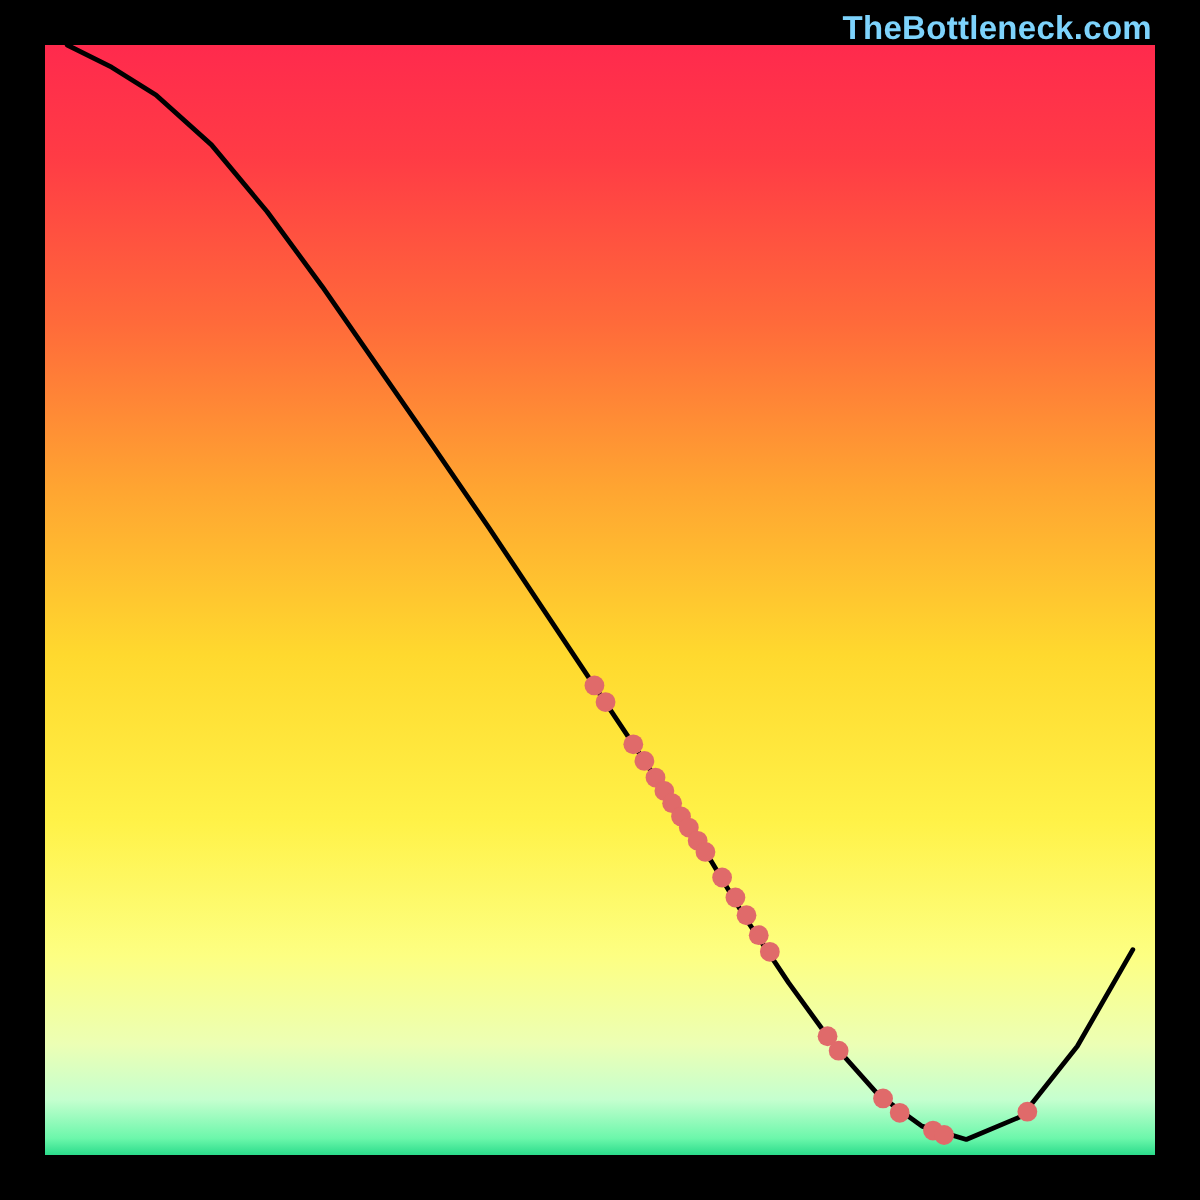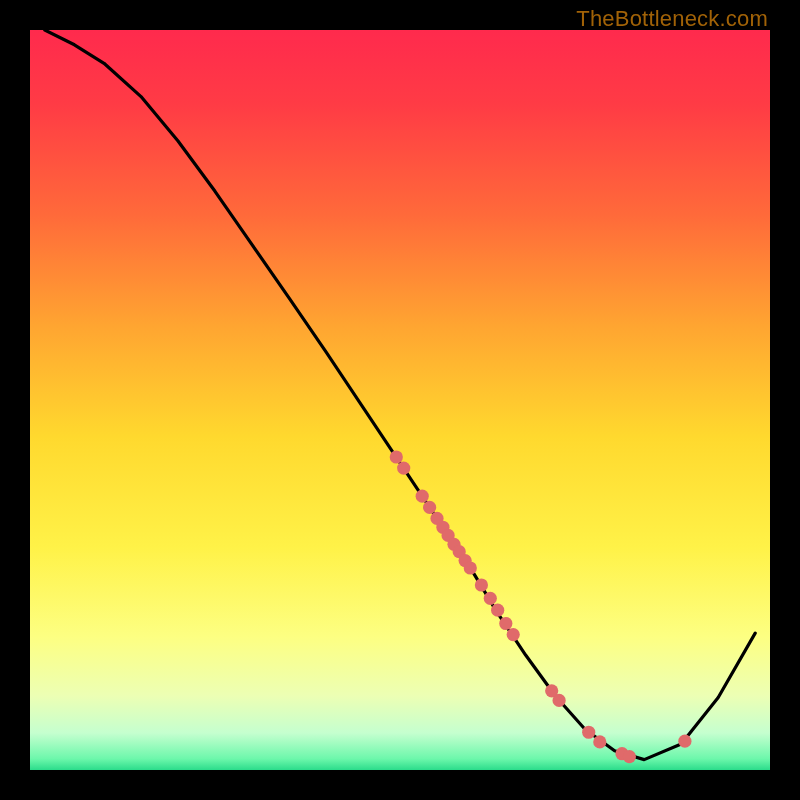--- a/index.html
+++ b/index.html
@@ -23,23 +23,23 @@
     position: absolute;
     left: 0;
     top: 0;
     width: 740px;
     height: 740px;
   }
   .watermark {
     position: absolute;
     top: 6px;
     right: 32px;
-    color: #a16207;
+    color: #7dd3fc;
     font-size: 22px;
-    font-weight: 400;
+    font-weight: 700;
     letter-spacing: 0.2px;
   }
   svg { display: block; }
 </style>
 </head>
 <body>
 
 <div class="watermark">TheBottleneck.com</div>
 
 <div class="frame">

